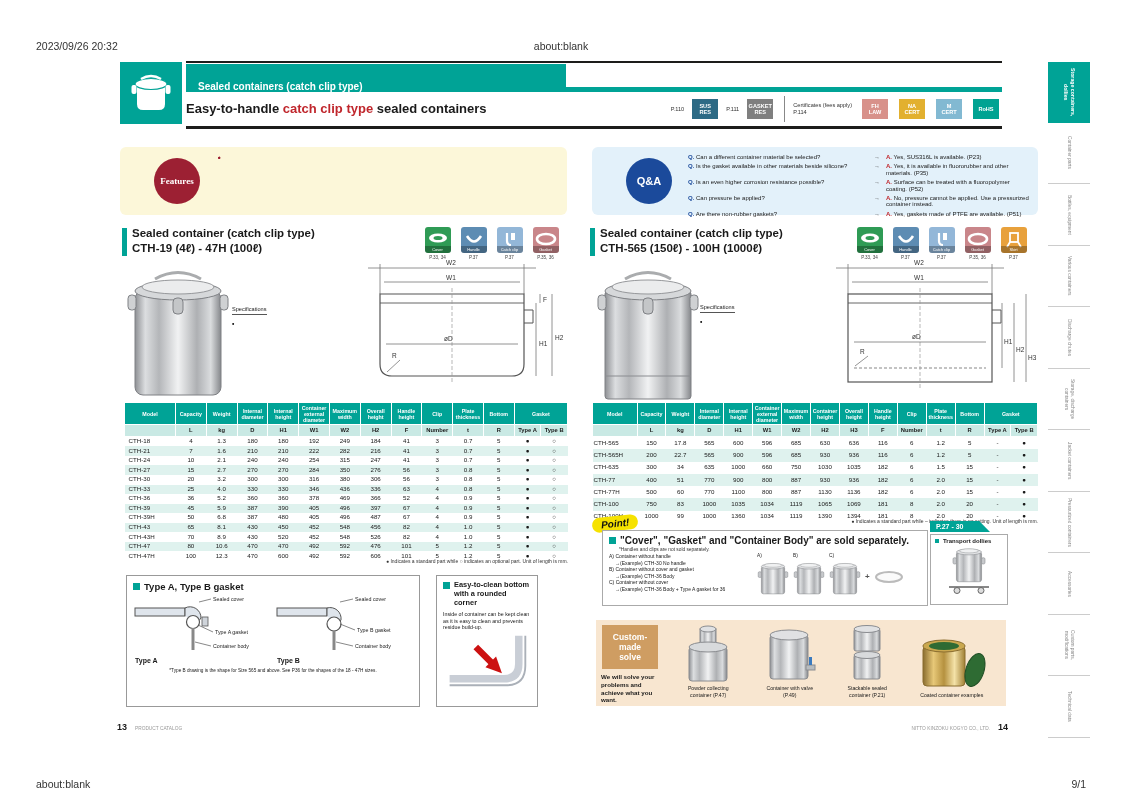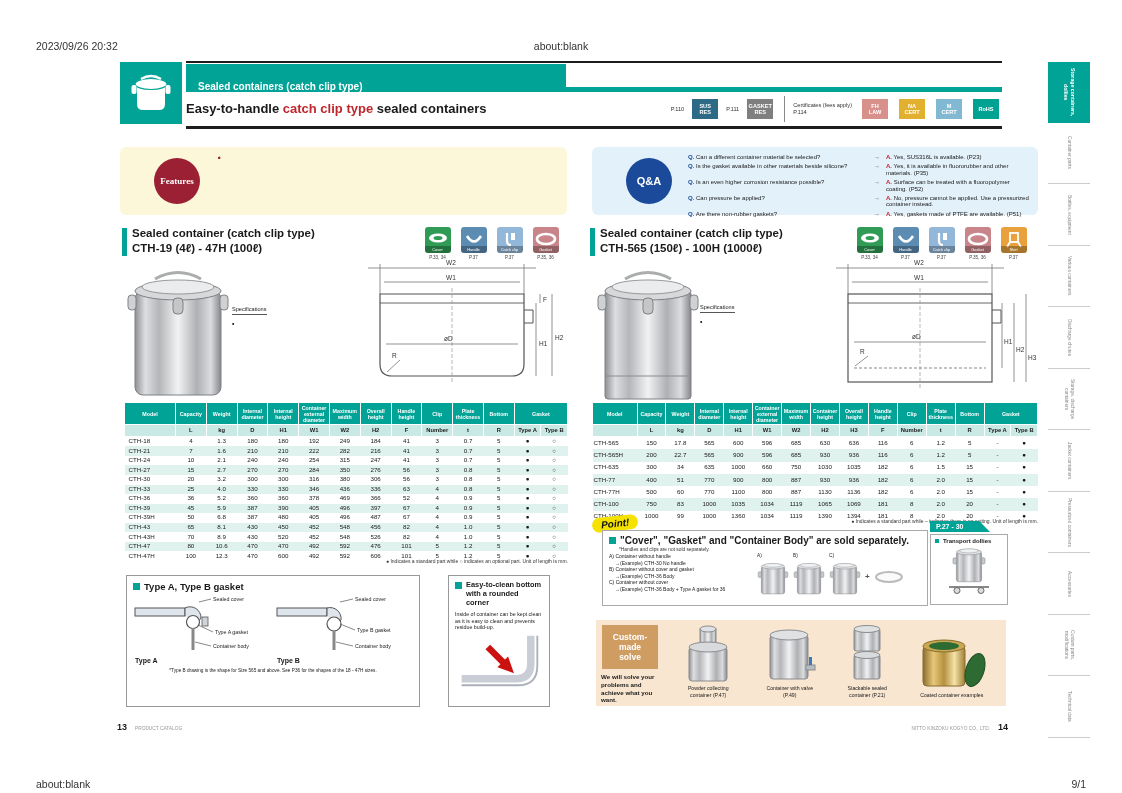--- a/index.html
+++ b/index.html
@@ -632,21 +632,21 @@
       <div class="gdesc">
         <div></div>
           <div></div>
           <div></div>
       </div>
     </div>
   </div>
   <div class="gfoot">*Type B drawing is the shape for Size 565 and above. See P36 for the shapes of the 18 - 47H sizes.</div>
 </div>
 
-<div class="abs cbox" style="left:448px;top:575px;width:100px;height:130px">
+<div class="abs cbox" style="left:436px;top:575px;width:100px;height:130px">
   <div class="box-title" style="align-items:flex-start">
       <span class="tsq" style="margin-top:1px"></span>
       <span class="cb-title" style="white-space: pre-line;">Easy-to-clean bottom
 with a rounded corner</span>
     </div>
   <div class="cb-text">Inside of container can be kept clean as it is easy to clean and prevents residue build-up.</div>
   <svg width="86" height="56" viewBox="0 0 92 58" style="display:block;margin:2px auto 0">
     <path d="M80 2 V32 Q80 48 64 48 H6" stroke="#c9ced6" stroke-width="8" fill="none"></path>
     <path d="M87 2 V34 Q87 55 66 55 H6" stroke="#aab0b8" stroke-width="2" fill="none"></path>
     <line x1="34" y1="14" x2="52" y2="32" stroke="#cc1111" stroke-width="7"></line>

